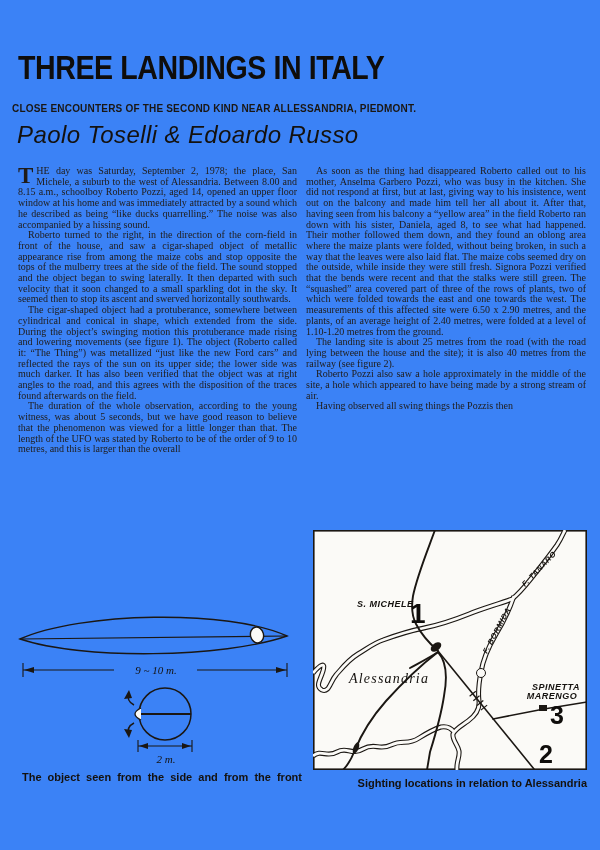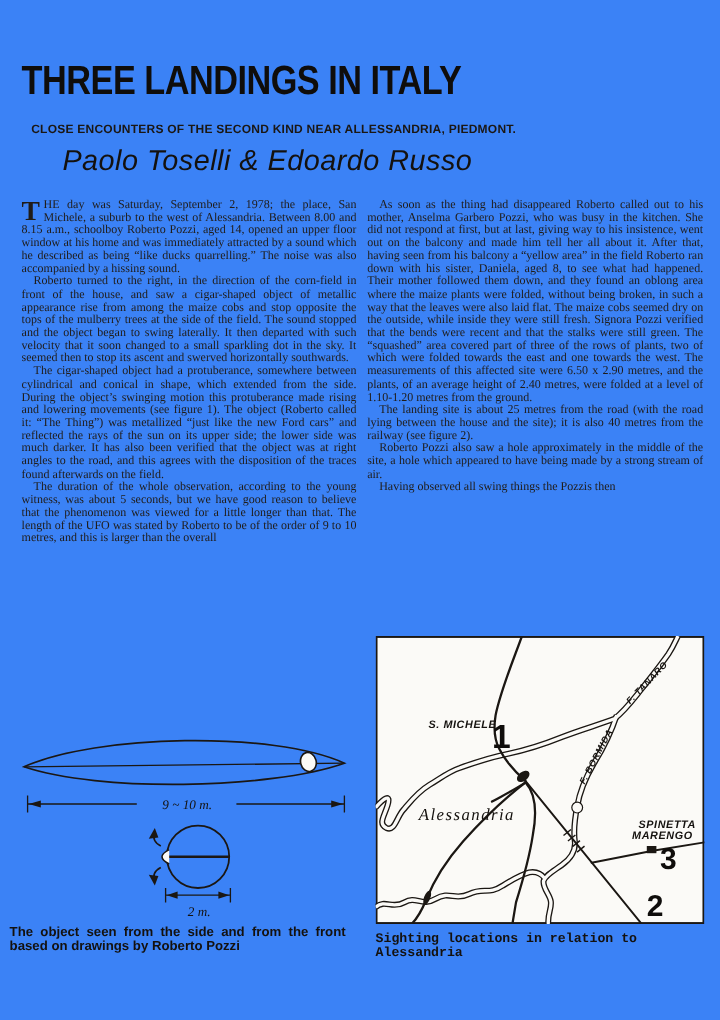--- a/index.html
+++ b/index.html
@@ -9,54 +9,54 @@
     background:#3b82f6; overflow:hidden; color:#1b1713;
   }
   
   .title {
     position:absolute; left:18px; top:50px; margin:0;
     font:800 34px/34px "Liberation Sans", sans-serif;
     letter-spacing:-0.5px; white-space:nowrap;
     transform:scaleX(0.84); transform-origin:left top; color:#0f0d0b;
   }
   .subtitle {
-    position:absolute; left:26px; top:103px;
+    position:absolute; left:12px; top:103px;
     font:700 10px/12px "Liberation Sans", sans-serif;
     letter-spacing:0.2px; color:#1b1713; white-space:nowrap;
   }
   .byline {
     position:absolute; left:17px; top:120px;
     font:italic 400 24px/30px "Liberation Sans", sans-serif;
-    letter-spacing:0.4px; color:#14110e; white-space:nowrap;margin-left:35px;
+    letter-spacing:0.4px; color:#14110e; white-space:nowrap;
   }
   
   .col {
     position:absolute; top:166px;
     font-family:"Liberation Serif", serif;
     font-size:10px; line-height:10.7px; text-align:justify;
     color:#201c18;
   }
   .col-left  { left:18px;  width:279px; height:420px; overflow:hidden; }
   .col-right { left:306px; width:280px; height:362px; overflow:hidden; }
   .col p { margin:0; text-indent:10px; }
   .col p.first { text-indent:0; }
   .dropcap {
     float:left; font-size:23px; line-height:18px; font-weight:bold;
     margin:0 3px 0 0; padding-top:1px;
   }
   
   .fig1 { position:absolute; left:10px; top:606px; }
   .map-fig { position:absolute; left:313px; top:530px; }
   .fig-caption {
-    position:absolute; text-align:left; color:#14110e;
+    position:absolute; text-align:right; color:#14110e;
     font:700 11px/11.5px "Liberation Sans", sans-serif;
   }
   .fig1-caption { left:8px; top:772px; width:294px; }
   .fig1-caption .cap-line1 { word-spacing:3px; }
-  .map-caption  { left:313px; top:778px; width:274px;font-family:Liberation Mono, monospace; }
+  .map-caption  { left:313px; top:778px; width:274px; }
   
   .map-town  { font:italic 700 9px "Liberation Sans", sans-serif; letter-spacing:0.5px; fill:#15120f; }
   .map-river { font:italic 700 7.5px "Liberation Sans", sans-serif; letter-spacing:0.7px; fill:#15120f; }
   .map-city  { font:italic 400 14px "Liberation Serif", serif; letter-spacing:1.2px; fill:#15120f; }
   .map-num   { font:700 25px "Liberation Sans", sans-serif; fill:#0f0d0b; }
   .map-num-big { font:700 28px "Liberation Sans", sans-serif; fill:#0f0d0b; }
   .fig-dim   { font:italic 400 11px "Liberation Serif", serif; fill:#15120f; }
 </style>
 </head>
 <body>
@@ -115,21 +115,20 @@
         <line x1="182" y1="134" x2="182" y2="146"></line>
         <line x1="128" y1="140" x2="182" y2="140"></line>
         <polygon points="129,140 138,137 138,143" stroke="none"></polygon>
         <polygon points="181,140 172,137 172,143" stroke="none"></polygon>
       </g>
       <text class="fig-dim" x="156" y="157" text-anchor="middle">2 m.</text>
     </svg>
   </figure>
   <div class="fig-caption fig1-caption">
     <div class="cap-line1">The object seen from the side and from the front</div>
-    <div>based on drawings by Roberto Pozzi</div>
   </div>
 
   <figure class="map-fig" style="margin:0">
     <svg width="274" height="240" viewBox="0 0 274 240">
       <rect x="0.8" y="0.8" width="272.4" height="238.4" fill="#fbfaf7" stroke="#1b1713" stroke-width="1.6"></rect>
 
       <g stroke="#1b1713" stroke-width="5" fill="none" stroke-linejoin="round">
         <path d="M0,143 C7,135 13,131 10,141 C7,151 2,156 9,160 C16,163 17,152 23,145 C29,138 35,130 45,124 C55,118 61,113 70,110 C81,106 96,101 111,98 C126,95 141,90 156,84 C171,78 186,74 199,69 C207,63 213,55 221,45 C229,35 237,25 244,15 C248,9 250,4 252,0"></path>
         <path d="M201,66 C197,78 190,93 182,106 C175,118 170,130 168,142 C166,152 165,163 166,171 C167,180 162,186 155,191 C148,196 142,199 140,204 C139,210 145,215 146,221 C147,227 143,232 144,240"></path>
         <path d="M0,226 C8,219 14,228 24,222 C34,216 38,226 50,219 C62,212 66,221 78,215 C90,209 94,216 106,208 C114,203 121,199 128,197 C134,196 138,198 141,202"></path>

